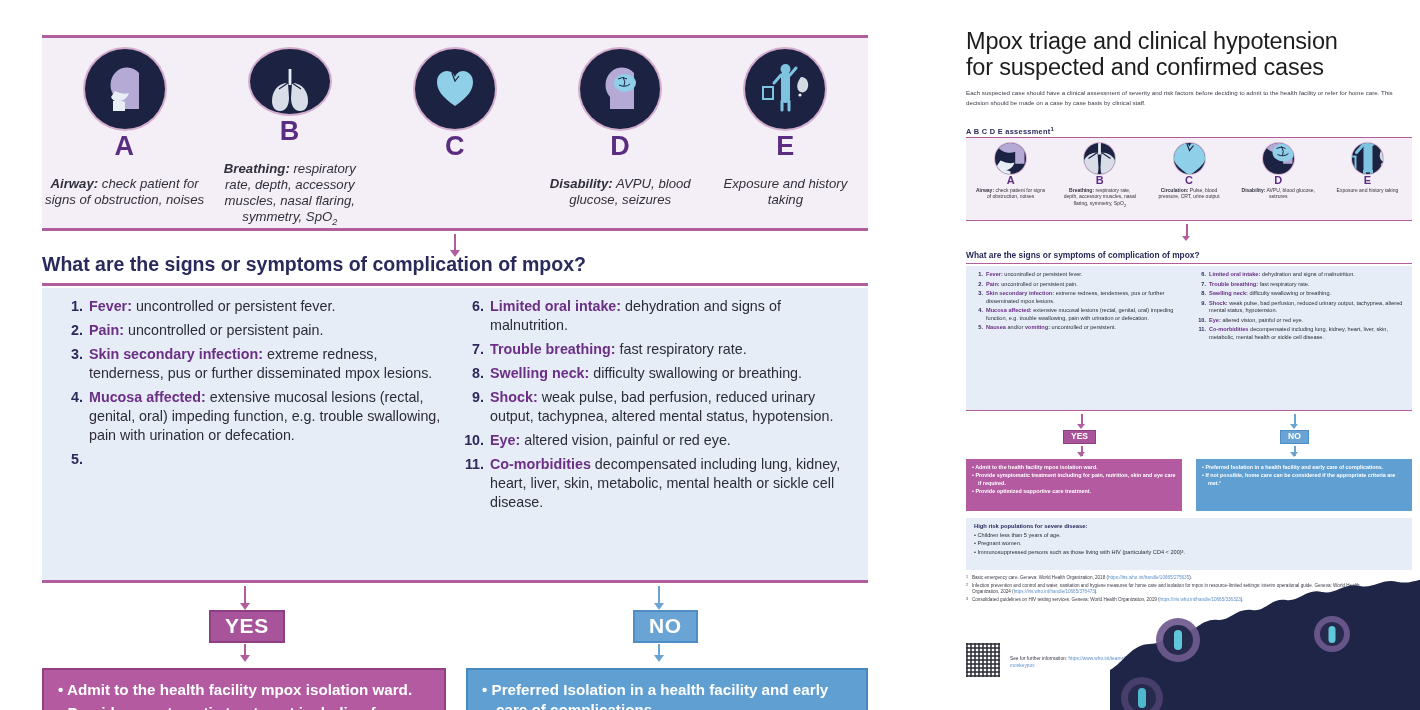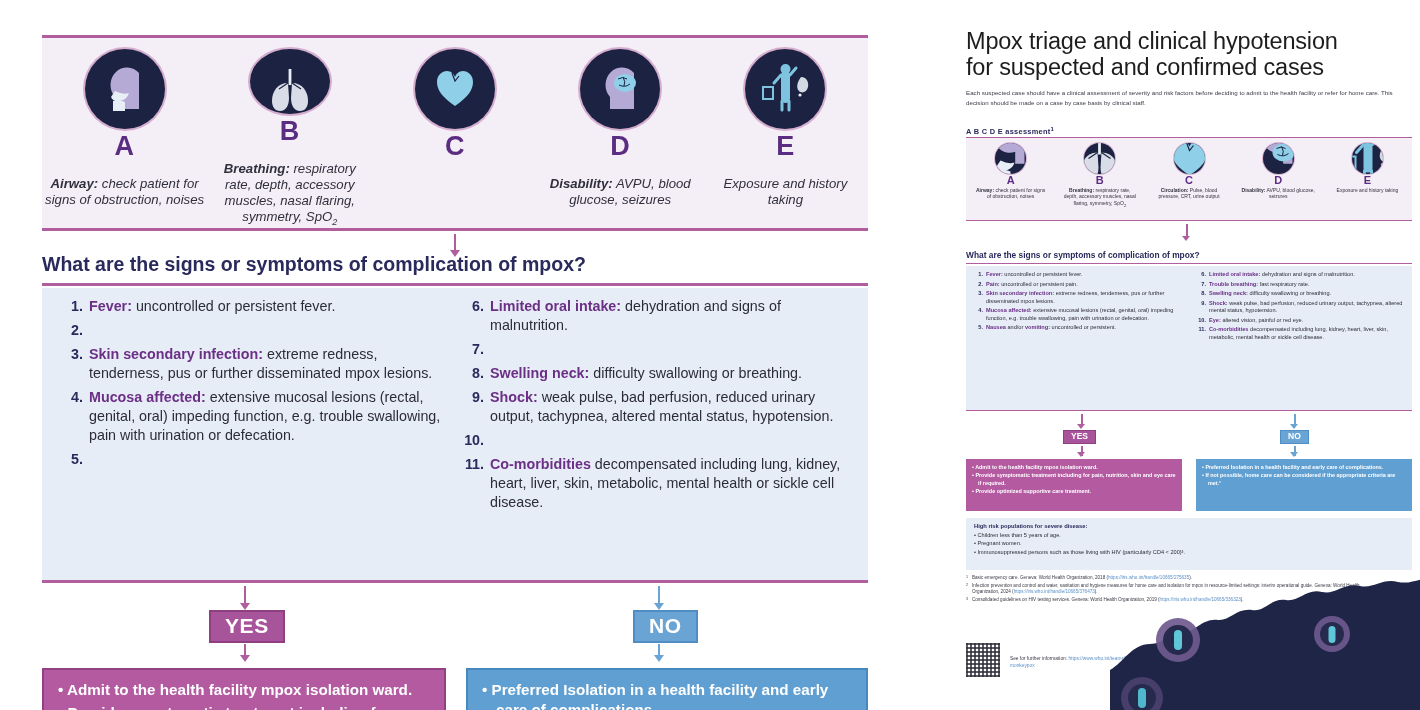--- a/index.html
+++ b/index.html
@@ -248,51 +248,54 @@
     <div class="q-heading">What are the signs or symptoms of complication of mpox?</div>
 
     <div class="symptom-box">
       <div class="sym-col" id="sym-left-big">
           <div class="sym-item">
             <span class="sym-num">1.</span>
             <span class="sym-text"><b>Fever:</b> uncontrolled or persistent fever.</span>
           </div>
           <div class="sym-item">
             <span class="sym-num">2.</span>
+            <span class="sym-text"><b>Pain:</b> uncontrolled or persistent pain.</span>
           </div>
           <div class="sym-item">
             <span class="sym-num">3.</span>
             <span class="sym-text"><b>Skin secondary infection:</b> extreme redness, tenderness, pus or further disseminated mpox lesions.</span>
           </div>
           <div class="sym-item">
             <span class="sym-num">4.</span>
             <span class="sym-text"><b>Mucosa affected:</b> extensive mucosal lesions (rectal, genital, oral) impeding function, e.g. trouble swallowing, pain with urination or defecation.</span>
           </div>
           <div class="sym-item">
             <span class="sym-num">5.</span>
           </div>
         </div>
       <div class="sym-col right" id="sym-right-big">
           <div class="sym-item">
             <span class="sym-num">6.</span>
             <span class="sym-text"><b>Limited oral intake:</b> dehydration and signs of malnutrition.</span>
           </div>
           <div class="sym-item">
             <span class="sym-num">7.</span>
+            <span class="sym-text"><b>Trouble breathing:</b> fast respiratory rate.</span>
           </div>
           <div class="sym-item">
             <span class="sym-num">8.</span>
             <span class="sym-text"><b>Swelling neck:</b> difficulty swallowing or breathing.</span>
           </div>
           <div class="sym-item">
             <span class="sym-num">9.</span>
             <span class="sym-text"><b>Shock:</b> weak pulse, bad perfusion, reduced urinary output, tachypnea, altered mental status, hypotension.</span>
           </div>
           <div class="sym-item">
             <span class="sym-num">10.</span>
+            <span class="sym-text"><b>Eye:</b> altered vision, painful or red eye.</span>
           </div>
           <div class="sym-item">
             <span class="sym-num">11.</span>
             <span class="sym-text"><b>Co-morbidities</b> decompensated including lung, kidney, heart, liver, skin, metabolic, mental health or sickle cell disease.</span>
           </div>
         </div>
     </div>
 
     <div class="connector-v" style="left:244px; top:586px; height:21px;"></div>
     <div class="arrow-down-plum" style="left:240px; top:603px;"></div>

